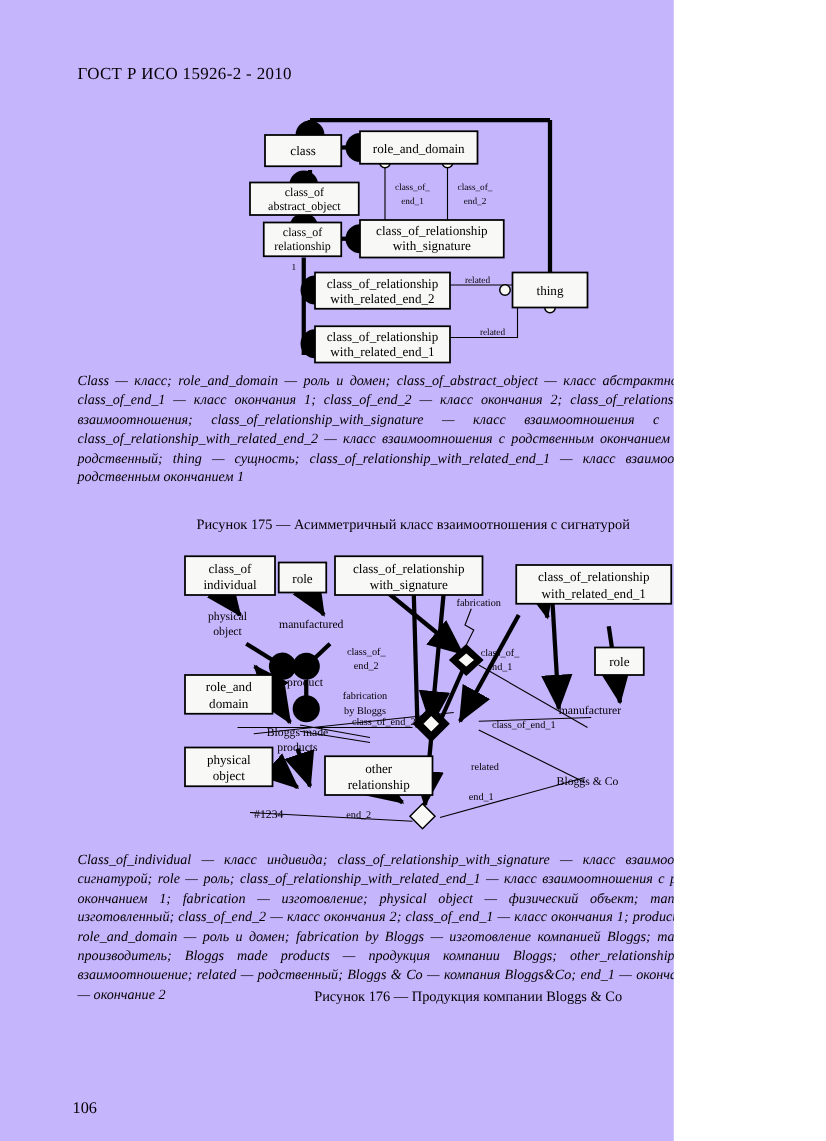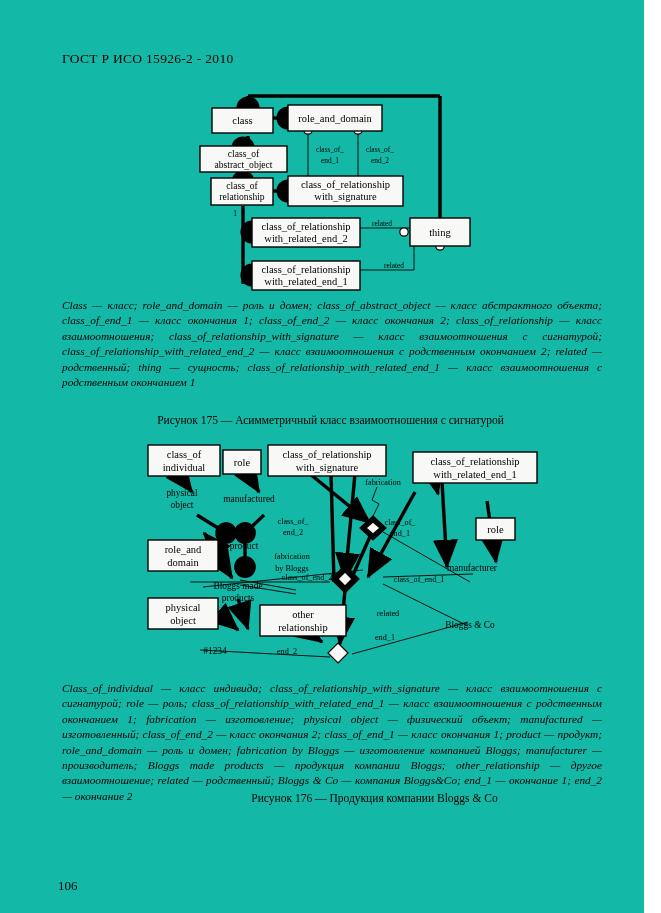--- a/index.html
+++ b/index.html
@@ -6,23 +6,23 @@
     margin: 0;
     padding: 0;
     background: #ffffff;
   }
   body {
     font-family: "Liberation Serif", "DejaVu Serif", serif;
     color: #000;
   }
   .page {
     position: relative;
-    width: 644px;
+    width: 539px;
     height: 913px;
-    background: #14b8a6;
+    background: #c4b5fd;
     overflow: hidden;
   }
   .hdr {
     position: absolute;
     left: 62px;
     top: 51px;
     font-size: 13.5px;
     letter-spacing: 0.3px;
     white-space: nowrap;
   }

